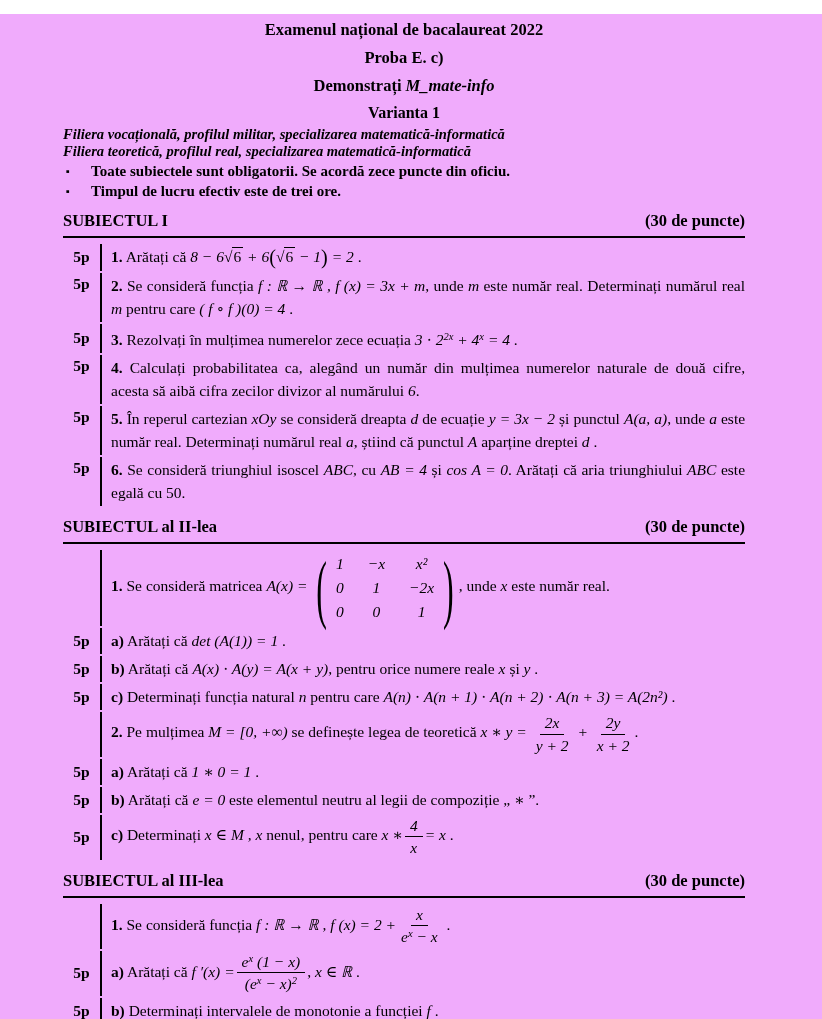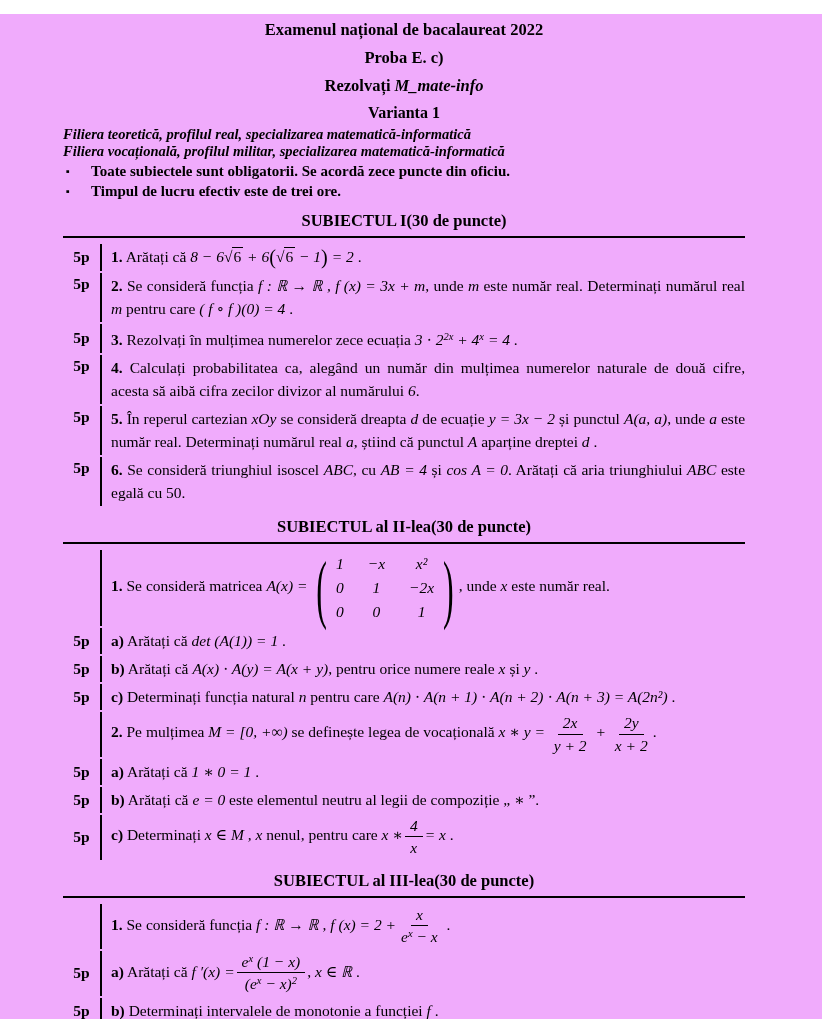--- a/index.html
+++ b/index.html
@@ -17,21 +17,21 @@
   }
   
   .h1{text-align:center;font-weight:bold;font-size:16.5px;margin-bottom:8px;}
   .h1 .it{font-style:italic;}
   .variant{text-align:center;font-weight:bold;font-size:16px;margin:6px 0 4px 0;}
   .filiera{font-weight:bold;font-style:italic;font-size:14.5px;line-height:17px;}
   .brow{display:flex;font-weight:bold;font-size:15px;line-height:18px;margin-top:2px;}
   .brow .bul{width:25px;flex:none;font-size:11px;padding-left:3px;line-height:18px;}
   
   .section{margin-top:11px;}
-  .sechead{display:flex;justify-content:center;align-items:baseline;font-weight:bold;font-size:16.5px;}
+  .sechead{display:flex;justify-content:space-between;align-items:baseline;font-weight:bold;font-size:16.5px;}
   .rule{border-top:2px solid #000;margin-top:5px;margin-bottom:6px;}
   
   .item{display:flex;align-items:stretch;margin-bottom:2px;}
   .pts{width:37px;flex:none;display:flex;justify-content:center;align-items:center;font-weight:bold;}
   .item.top .pts{align-items:flex-start;padding-top:2px;}
   .body{flex:1;border-left:2px solid #000;padding:1px 0 2px 9px;}
   .body p{margin:0;line-height:23px;text-align:justify;}
   b.no{font-weight:bold;}
   
   .m{font-style:italic;white-space:nowrap;}
@@ -53,24 +53,24 @@
   
   .botrule{position:absolute;left:63px;right:77px;bottom:5px;border-top:2.5px solid #000;}
 </style>
 </head>
 <body>
 
 <div class="doc">
 
   <div class="h1">Examenul național de bacalaureat 2022</div>
   <div class="h1">Proba E. c)</div>
-  <div class="h1"><span>Rezolvați</span> <span class="it">M_mate-info</span></div>
+  <div class="h1"><span>Demonstrați</span> <span class="it">M_mate-info</span></div>
   <div class="variant">Varianta 1</div>
+  <div class="filiera">Filiera vocațională, profilul militar, specializarea matematică-informatică</div>
   <div class="filiera">Filiera teoretică, profilul real, specializarea matematică-informatică</div>
-  <div class="filiera">Filiera vocațională, profilul militar, specializarea matematică-informatică</div>
   <div class="brow">
       <span class="bul">▪</span>
       <span>Toate subiectele sunt obligatorii. Se acordă zece puncte din oficiu.</span>
     </div>
   <div class="brow">
       <span class="bul">▪</span>
       <span>Timpul de lucru efectiv este de trei ore.</span>
     </div>
 
   <div class="section">
@@ -251,21 +251,21 @@
         </div>
     </div>
 
     <div class="item tall">
       <div class="pts"></div>
       <div class="body">
           <p>
         <b class="no">2.</b>
         <span>Pe mulțimea</span>
         <span class="m">M = [0, +∞)</span>
-        <span>se definește legea de vocațională</span>
+        <span>se definește legea de teoretică</span>
         <span class="m">x ∗ y =</span>
         <span class="frac m">
               <span class="fnum">2x</span>
               <span class="fden">y + 2</span>
             </span>
         <span class="m">+</span>
         <span class="frac m">
               <span class="fnum">2y</span>
               <span class="fden">x + 2</span>
             </span><span>.</span>

